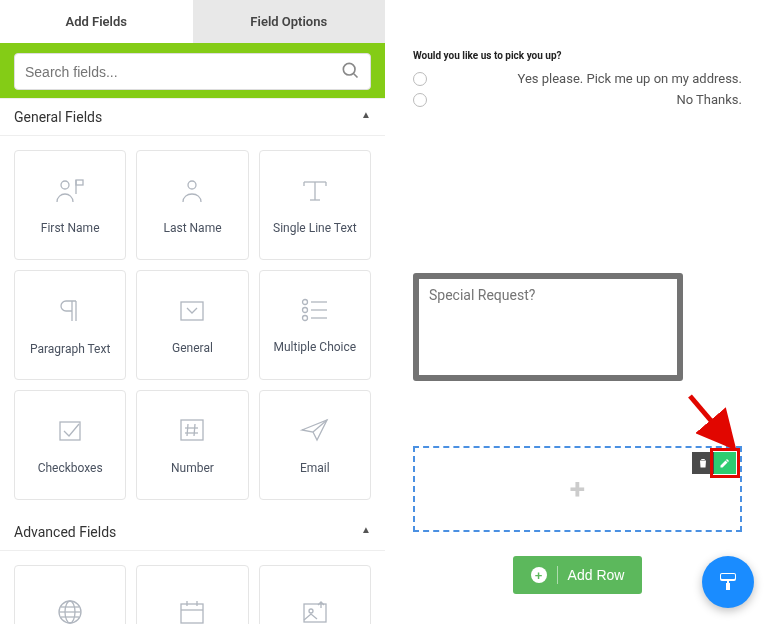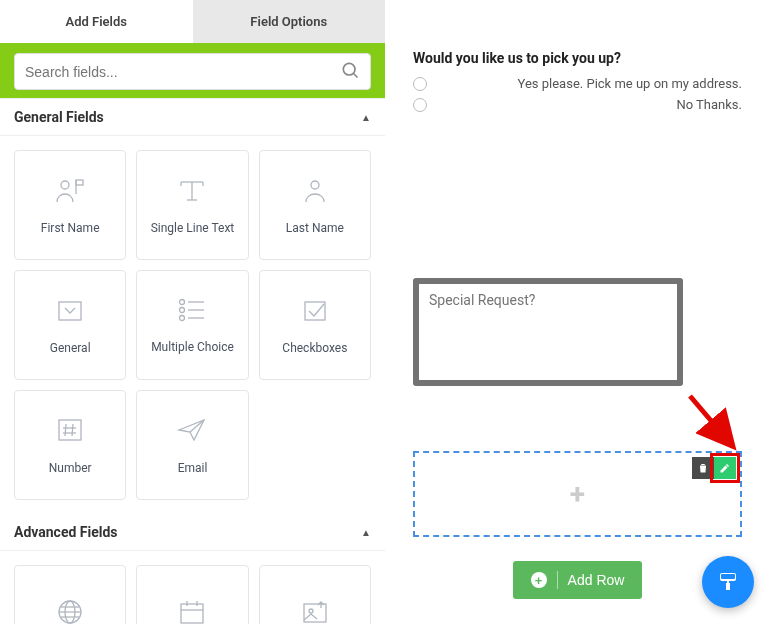--- a/index.html
+++ b/index.html
@@ -45,23 +45,23 @@
     flex: 1;
     border: none;
     outline: none;
     font-size: 14px;
     color: #555;
   }
   .search-box .sicon { color: #888; }
   .section-hdr {
     display: flex;
     justify-content: space-between;
-    align-items: center;
+    align-items: flex-start;
     padding: 10px 14px;
-    font-weight: 700;
+    font-weight: 400;
     font-size: 14px;
     color: #333;
     background: #fff;
     border-bottom: 1px solid #eee;
     cursor: pointer;
   }
   .section-hdr .tri { font-size: 10px; color: #555; }
   .fields-grid {
     display: grid;
     grid-template-columns: repeat(3, 1fr);
@@ -81,21 +81,21 @@
     cursor: pointer;
     color: #505863;
   }
   .field-card .ficon { color: #b0b6bf; margin-bottom: 14px; }
   .field-card .flabel { font-size: 12px; color: #4a5260; }
   .rightpanel {
     flex: 1;
     padding: 50px 28px 20px 28px;
     position: relative;
   }
-  .qtitle { font-weight: 700; font-size: 14px; margin-bottom: 10px; color: #222;}
+  .qtitle { font-weight: 700; font-size: 10px; margin-bottom: 10px; color: #222;}
   .radio-row {
     display: flex;
     align-items: center;
     gap: 8px;
     margin-bottom: 6px;
     color: #555;
     font-size: 13px;
     justify-content: space-between;
   }
   .radio-dot {
@@ -232,41 +232,49 @@
               <path d="M4 26c0-5 4-8 8-8s8 3 8 8"></path>
             <line x1="23" y1="4" x2="23" y2="18"></line>
               <rect x="23" y="4" width="7" height="5"></rect>
           </svg>
         </span>
         <span class="flabel">First Name</span>
       </div>
 
       <div class="field-card">
         <span class="ficon">
+          <svg width="30" height="28" viewBox="0 0 30 28" fill="none" stroke="currentColor" stroke-width="1.3">
+            <circle cx="15" cy="9" r="4"></circle>
+              <path d="M6 26c0-5 4-8 9-8s9 3 9 8"></path>
+          </svg>
+        </span>
+        <span class="flabel">Last Name</span>
+      </div>
+
+      <div class="field-card">
+        <span class="ficon">
           <svg width="34" height="28" viewBox="0 0 34 28" fill="none" stroke="currentColor" stroke-width="1.3">
             <line x1="6" y1="6" x2="28" y2="6"></line>
               <line x1="6" y1="6" x2="6" y2="10"></line>
               <line x1="28" y1="6" x2="28" y2="10"></line>
             <line x1="17" y1="6" x2="17" y2="24"></line>
               <line x1="12" y1="24" x2="22" y2="24"></line>
           </svg>
         </span>
         <span class="flabel">Single Line Text</span>
       </div>
 
       <div class="field-card">
         <span class="ficon">
-          <svg width="30" height="28" viewBox="0 0 30 28" fill="none" stroke="currentColor" stroke-width="1.3">
-            <circle cx="15" cy="9" r="4"></circle>
-              <path d="M6 26c0-5 4-8 9-8s9 3 9 8"></path>
-          </svg>
-        </span>
-        <span class="flabel">Last Name</span>
-      </div>
-
+          <svg width="28" height="30" viewBox="0 0 28 30" fill="none" stroke="currentColor" stroke-width="1.3">
+            <path d="M10 6h10M16 6v20M20 6v20M10 6a5 5 0 0 0 0 10h6"></path>
+          </svg>
+        </span>
+        <span class="flabel">Paragraph Text</span>
+      </div>
 
       <div class="field-card">
         <span class="ficon">
           <svg width="30" height="28" viewBox="0 0 30 28" fill="none" stroke="currentColor" stroke-width="1.3">
             <rect x="4" y="6" width="22" height="18"></rect>
               <path d="M10 12l5 5 5-5"></path>
           </svg>
         </span>
         <span class="flabel">General</span>
       </div>

